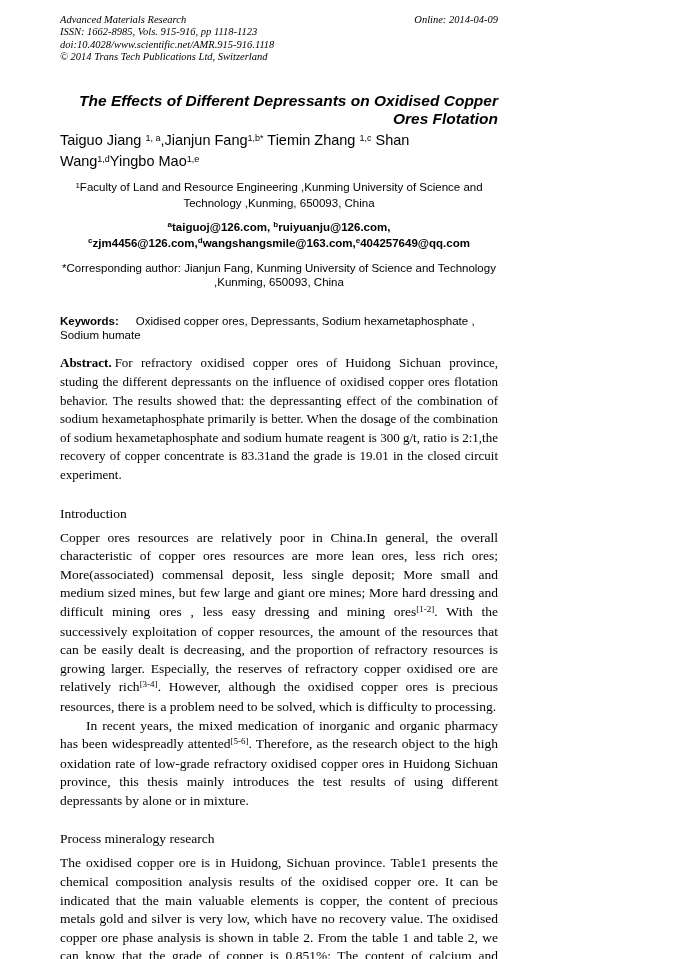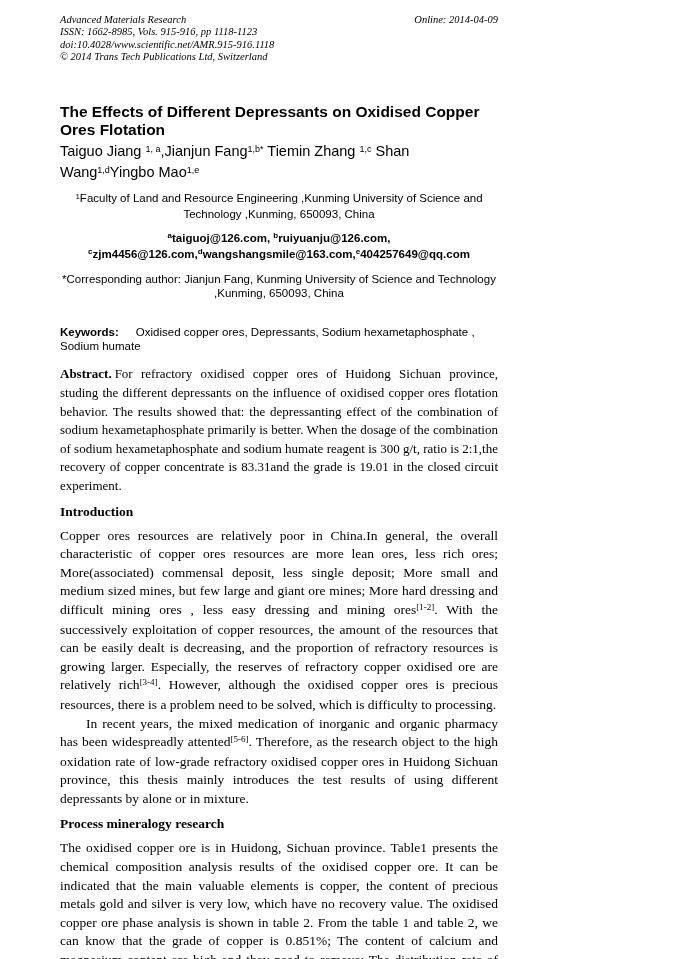--- a/index.html
+++ b/index.html
@@ -21,26 +21,27 @@
     display: flex;
     justify-content: space-between;
     align-items: flex-start;
     font-family: "Liberation Serif", serif;
     font-style: italic;
     font-size: 10.5px;
     line-height: 12.3px;
   }
   
   .title {
-    margin-top: 40px;
-    text-align: left;
+    margin-top: 29px;
+    text-align: right;
     font-family: "Liberation Sans", sans-serif;
     font-weight: bold;
     font-size: 15.5px;
     line-height: 18px;
+    font-style: italic;
   }
   .authors {
     margin-top: 3px;
     text-align: left;
     font-family: "Liberation Sans", sans-serif;
     font-size: 14.5px;
     line-height: 19px;
   }
   .authors sup { font-size: 9px; position: relative; top: -0.45em; vertical-align: baseline; }
   .affiliation, .emails, .corresponding {
@@ -63,24 +64,24 @@
   .keywords .kw-label { font-weight: bold; margin-right: 17px; }
   
   .abstract {
     margin-top: 12px;
     font-size: 13px;
     line-height: 18.6px;
     text-align: justify;
   }
   .abstract .abs-label { font-weight: bold; margin-right: 3px; }
   h2.section-heading {
-    margin-top: 8px;
+    margin-top: 21px;
     margin-bottom: 7px;
     font-size: 13.5px;
-    font-weight: bold;
+    font-weight: normal;
   }
   p.body-par {
     font-size: 13.5px;
     line-height: 18.6px;
     text-align: justify;
   }
   p.body-par sup { font-size: 9px; position: relative; top: -0.45em; vertical-align: baseline; }
   p.indent { text-indent: 26px; }
   
   .table-block { margin-top: 24px; }

